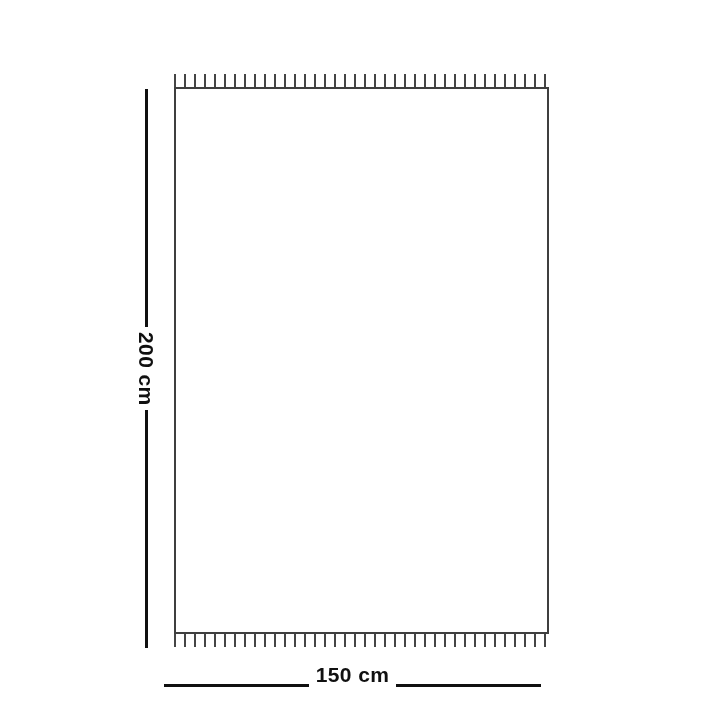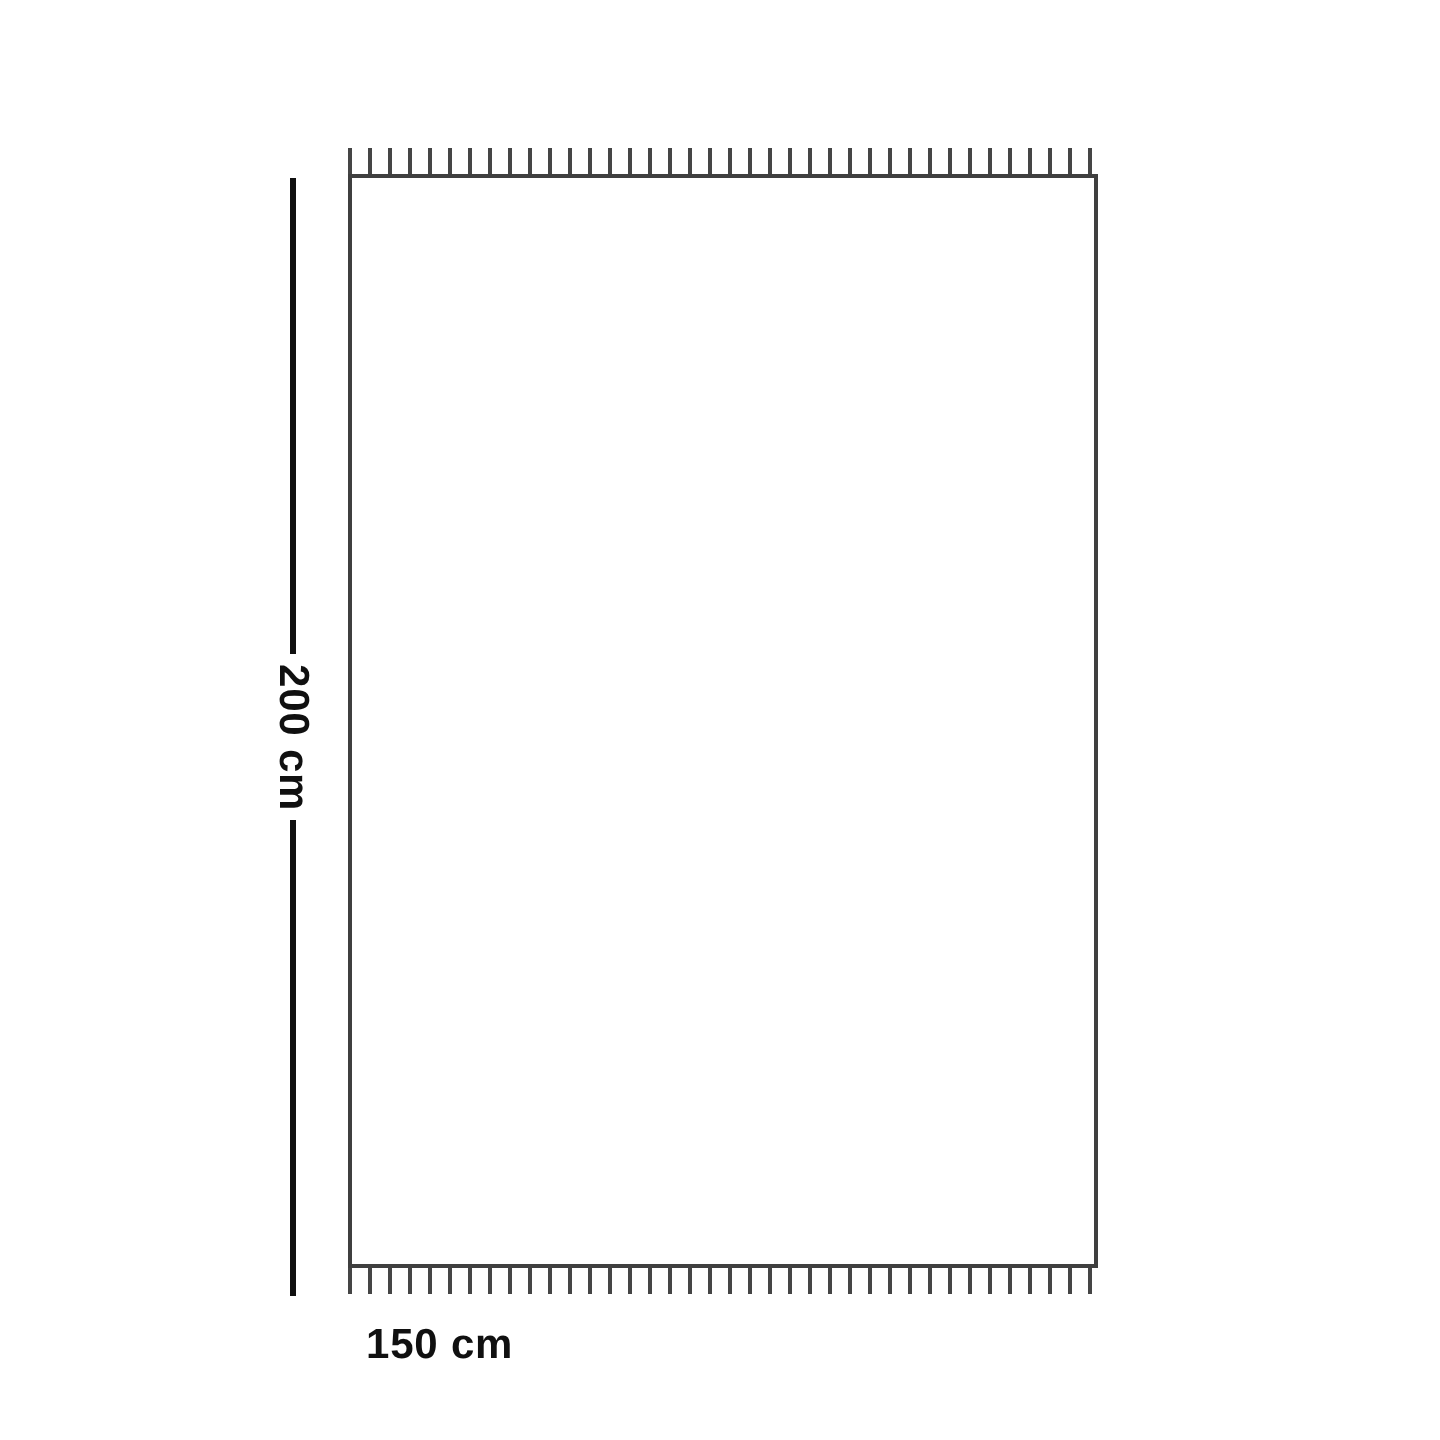--- a/index.html
+++ b/index.html
@@ -70,27 +70,26 @@
     flex: 1 1 auto;
     background: var(--dimension-line, #101010);
   }
   .v-dim .dim-label {
     writing-mode: vertical-rl;
     margin: 5px 0;
   }
 
   .h-dim {
     position: absolute;
-    left: 176px;
+    left: 164px;
     top: 659px;
     width: 377px;
     height: 28px;
     display: flex;
-    flex-direction: column;
-    align-items: flex-start;
+    align-items: flex-end;
   }
   .h-dim .seg {
     height: 3px;
     flex: 1 1 auto;
     background: var(--dimension-line, #101010);
   }
   .h-dim .dim-label {
     margin: 0 7px;
   }
 </style>

